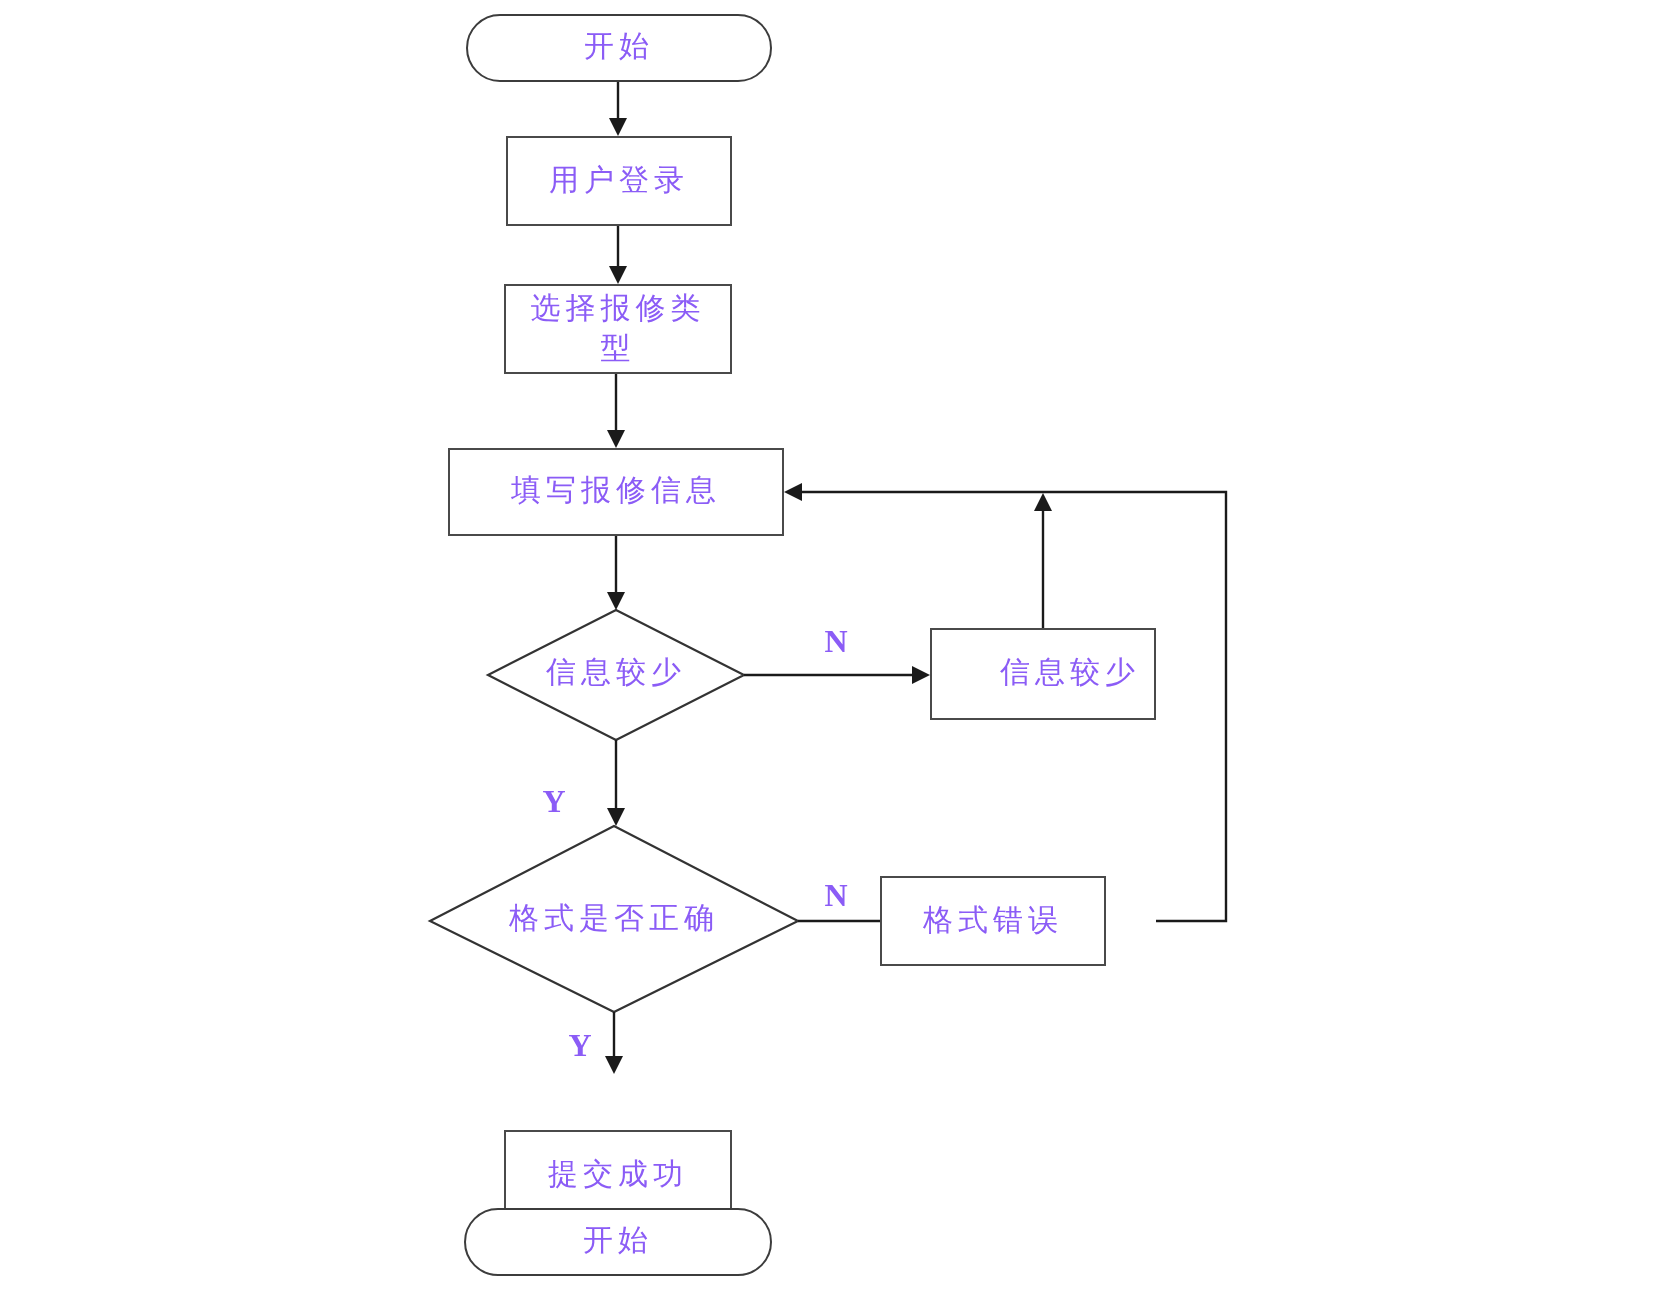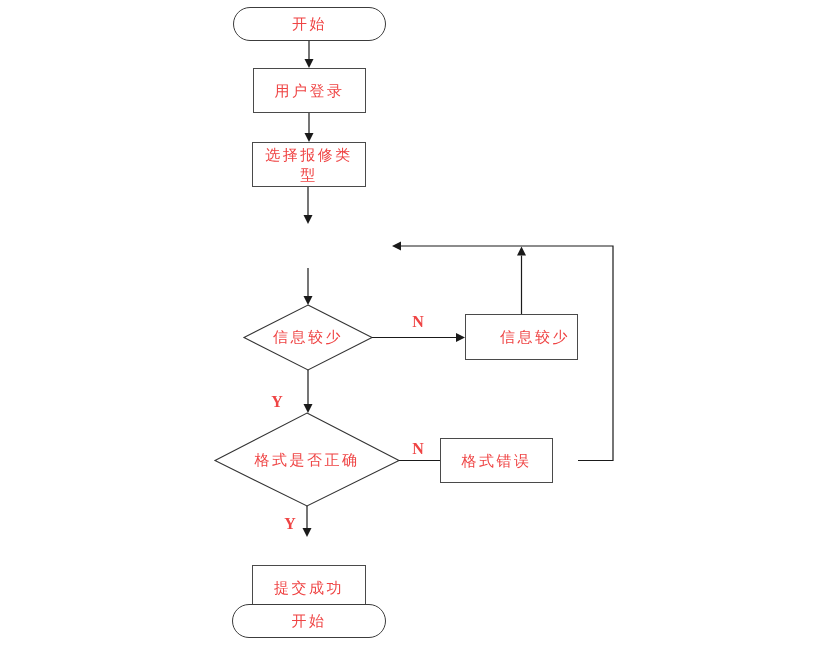--- a/index.html
+++ b/index.html
@@ -1,19 +1,19 @@
 <!DOCTYPE html>
 <html><head>
 <meta charset="utf-8">
 <style>
   * { margin:0; padding:0; box-sizing:border-box; }
   html,body { background:#ffffff; }
   .canvas {
     position:relative; width:833px; height:648px; background:#ffffff;
-    font-family:"Liberation Serif","DejaVu Serif",serif; color:#ef4444;
+    font-family:"Liberation Serif","DejaVu Serif",serif; color:#8b5cf6;
     overflow:hidden;
   }
   .connectors { position:absolute; left:0; top:0; }
   .diamond { fill:#ffffff; stroke:#333333; stroke-width:1.1; }
   .edges line, .edges polyline { stroke:#1a1a1a; stroke-width:1.2; }
   .edges polyline { fill:none; }
   .arrowhead { fill:#1a1a1a; stroke:none; }
   .node {
     position:absolute; display:flex; align-items:center; justify-content:center;
     text-align:center; font-size:15px; letter-spacing:2.5px; line-height:20px;
@@ -84,20 +84,21 @@
       </g>
     </g>
   </svg>
 
   <div class="node terminator" style="left:233px; top:7px; width:153px; height:34px;">开始</div>
 
   <div class="node process" style="left:253px; top:68px; width:113px; height:45px;">用户登录</div>
 
   <div class="node process" style="left:252px; top:142px; width:114px; height:45px;">选择报修类型</div>
 
+  <div class="node process" style="left:224px; top:224px; width:168px; height:44px;">填写报修信息</div>
 
   <div class="node decision-label" style="left:244px; top:326px; width:128px; height:22px;">信息较少</div>
 
   <div class="node process" style="left:465px; top:314px; width:113px; height:46px;padding-left:32px;">信息较少</div>
 
   <div class="node decision-label" style="left:215px; top:449px; width:184px; height:22px;">格式是否正确</div>
 
   <div class="node process" style="left:440px; top:438px; width:113px; height:45px;">格式错误</div>
 
   <div class="node process" style="left:252px; top:537px; width:114px; height:45px;margin-top:28px;">提交成功</div>

